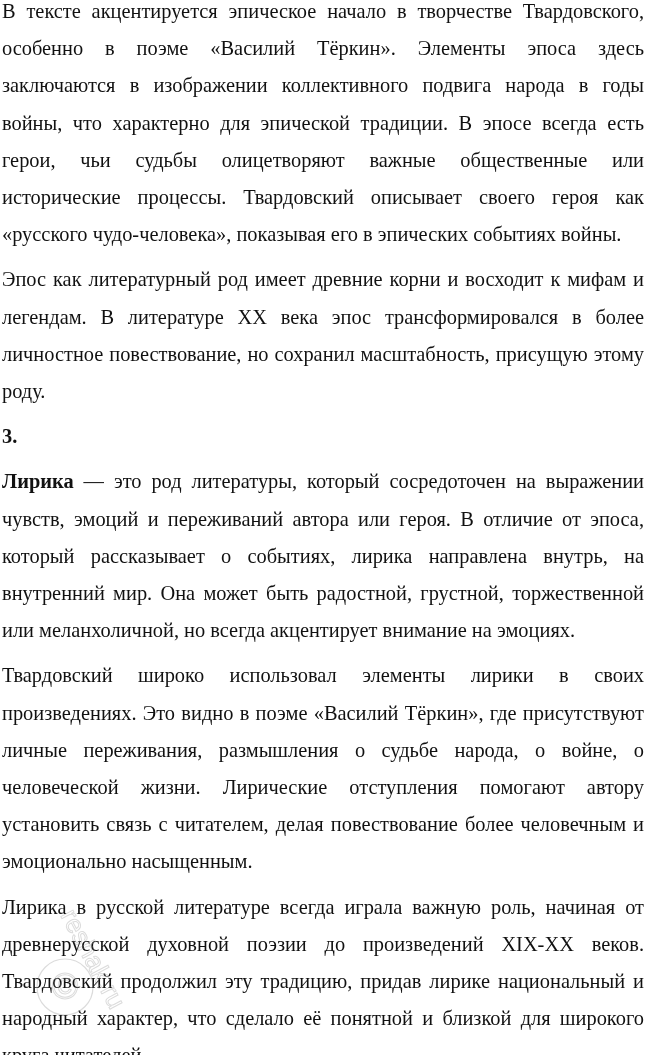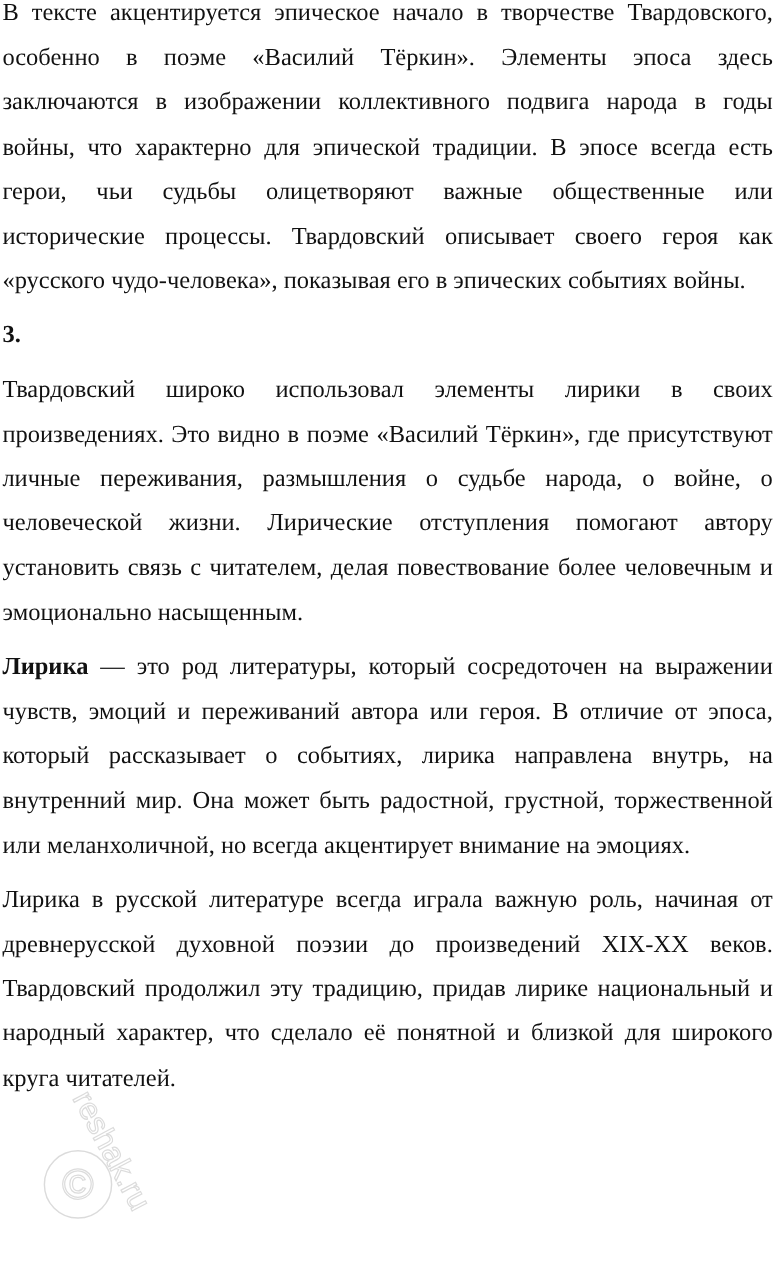--- a/index.html
+++ b/index.html
@@ -43,23 +43,24 @@
       height: 150px;
       pointer-events: none;
       opacity: 0.35;
     }
   </style>
 </head>
 <body>
 
 <div class="page">
   <p class="para">В тексте акцентируется эпическое начало в творчестве Твардовского, особенно в поэме «Василий Тёркин». Элементы эпоса здесь заключаются в изображении коллективного подвига народа в годы войны, что характерно для эпической традиции. В эпосе всегда есть герои, чьи судьбы олицетворяют важные общественные или исторические процессы. Твардовский описывает своего героя как «русского чудо-человека», показывая его в эпических событиях войны.</p>
+  <p class="para">Эпос как литературный род имеет древние корни и восходит к мифам и легендам. В литературе XX века эпос трансформировался в более личностное повествование, но сохранил масштабность, присущую этому роду.</p>
   <p class="heading-num">3.</p>
+  <p class="para"><span class="term">Лирика</span><span> — это род литературы, который сосредоточен на выражении чувств, эмоций и переживаний автора или героя. В отличие от эпоса, который рассказывает о событиях, лирика направлена внутрь, на внутренний мир. Она может быть радостной, грустной, торжественной или меланхоличной, но всегда акцентирует внимание на эмоциях.</span></p>
   <p class="para">Твардовский широко использовал элементы лирики в своих произведениях. Это видно в поэме «Василий Тёркин», где присутствуют личные переживания, размышления о судьбе народа, о войне, о человеческой жизни. Лирические отступления помогают автору установить связь с читателем, делая повествование более человечным и эмоционально насыщенным.</p>
-  <p class="para"><span class="term">Лирика</span><span> — это род литературы, который сосредоточен на выражении чувств, эмоций и переживаний автора или героя. В отличие от эпоса, который рассказывает о событиях, лирика направлена внутрь, на внутренний мир. Она может быть радостной, грустной, торжественной или меланхоличной, но всегда акцентирует внимание на эмоциях.</span></p>
   <p class="para">Лирика в русской литературе всегда играла важную роль, начиная от древнерусской духовной поэзии до произведений XIX-XX веков. Твардовский продолжил эту традицию, придав лирике национальный и народный характер, что сделало её понятной и близкой для широкого круга читателей.</p>
 </div>
 
 <svg class="watermark" viewBox="0 0 150 150" xmlns="http://www.w3.org/2000/svg">
   <g fill="none" stroke="#9a9a9a" stroke-width="1.2">
     <circle cx="45" cy="92" r="28"></circle>
   </g>
   <text x="45" y="104" text-anchor="middle" font-family="Liberation Sans, sans-serif" font-size="36" fill="none" stroke="#9a9a9a" stroke-width="1">©</text>
   <text x="0" y="0" font-family="Liberation Sans, sans-serif" font-size="26" fill="none" stroke="#9a9a9a" stroke-width="1" transform="translate(40,20) rotate(62)">reshak.ru</text>
 </svg>

